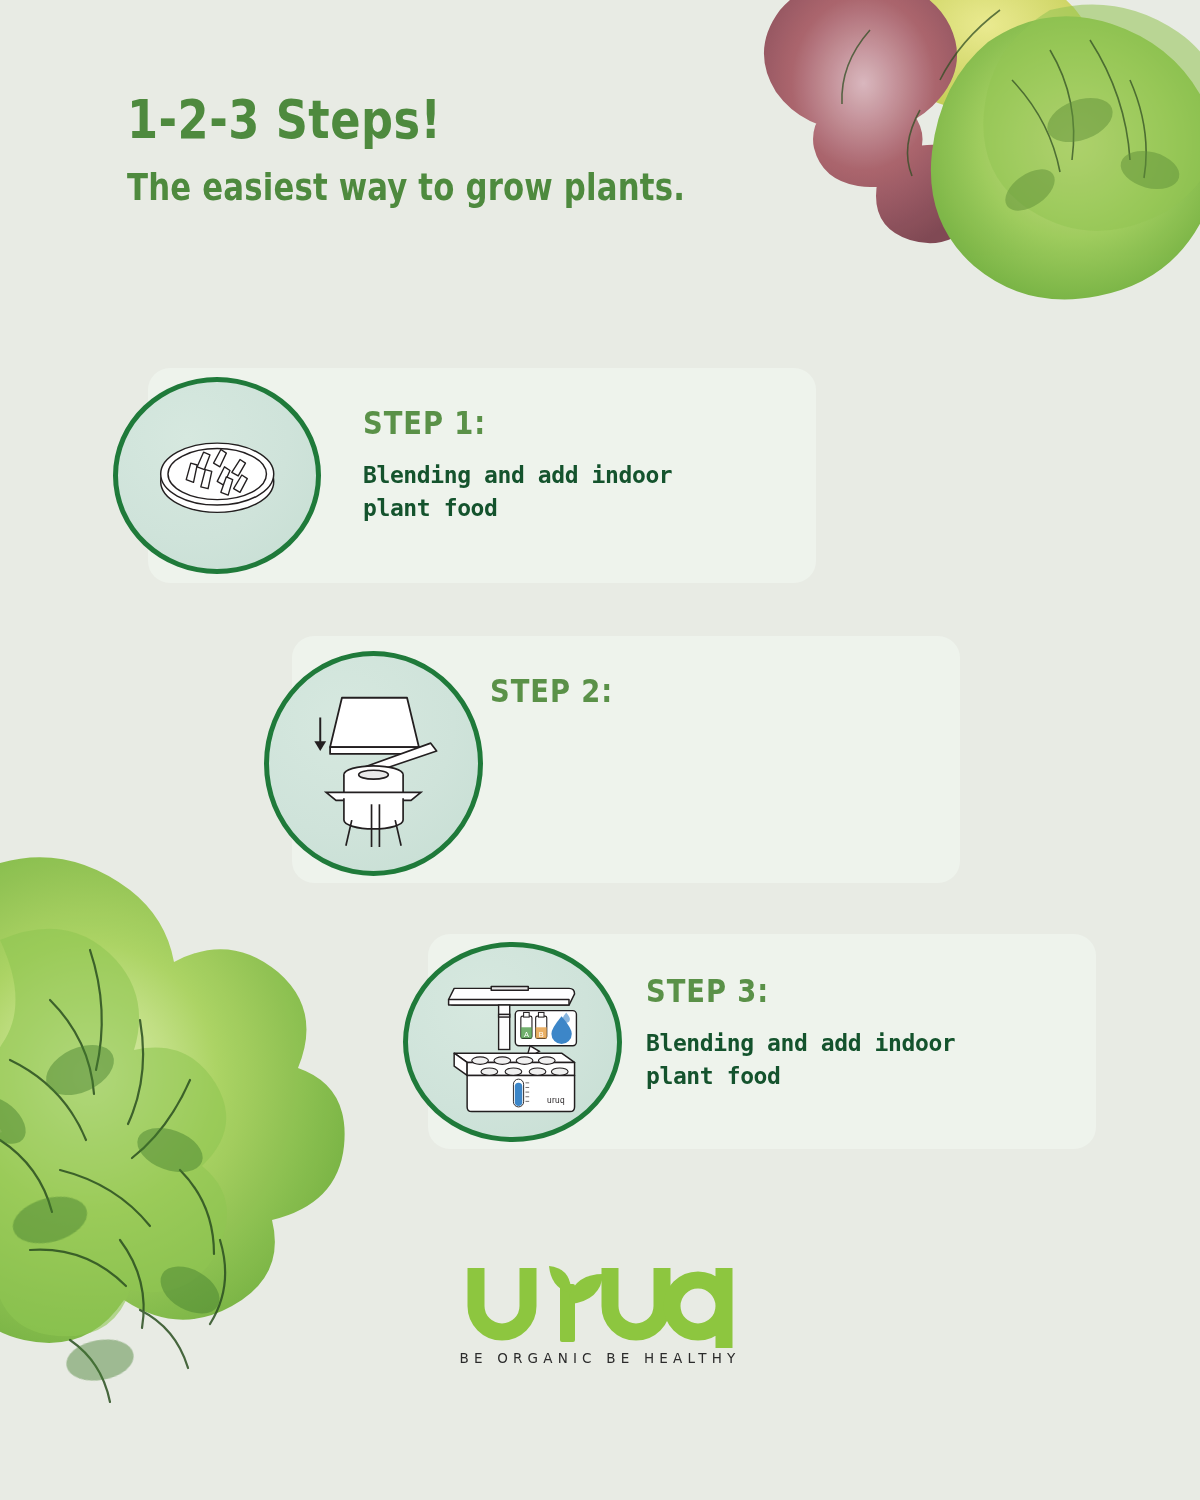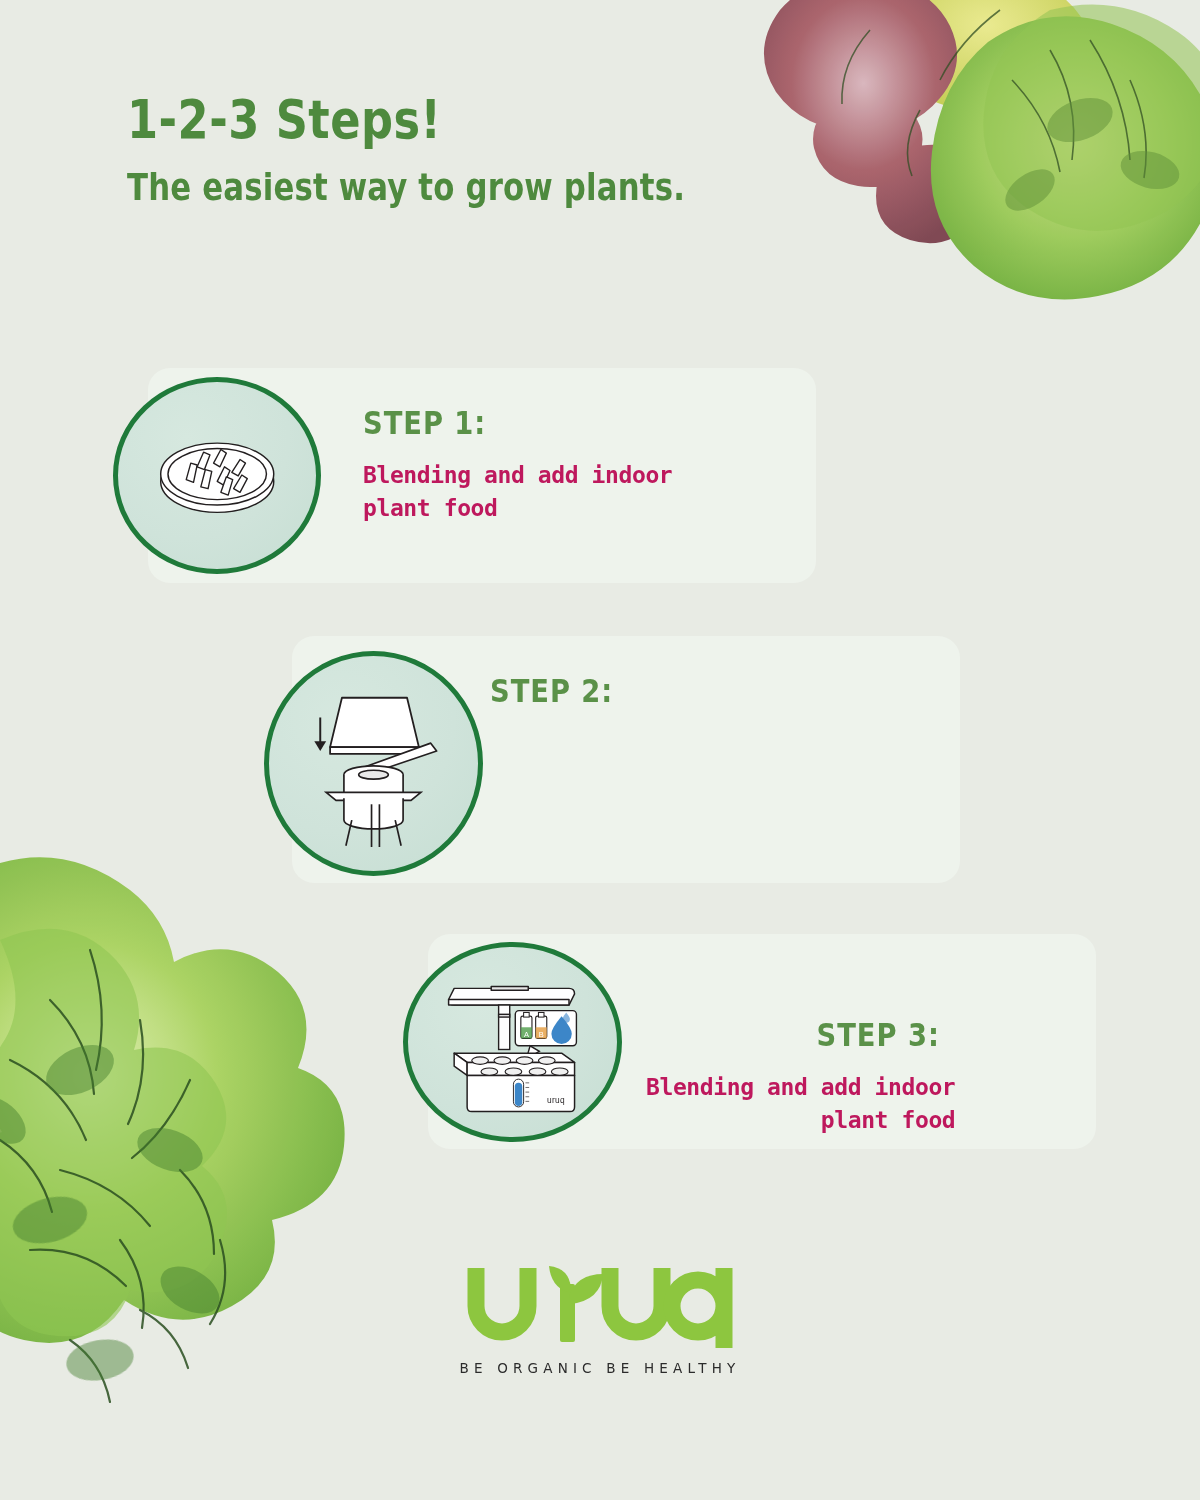--- a/index.html
+++ b/index.html
@@ -64,47 +64,47 @@
   }
   #step-circle-1 { left:113px; top:377px; width:208px; height:197px; }
   #step-circle-2 { left:264px; top:651px; width:219px; height:225px; }
   #step-circle-3 { left:403px; top:942px; width:219px; height:200px; }
 
   .step-circle svg { width:78%; height:78%; display:block; }
 
   .step-text { position:absolute; z-index:6; }
   #step-text-1 { left:363px; top:404px; }
   #step-text-2 { left:490px; top:672px; }
-  #step-text-3 { left:646px; top:1016px;text-align:right; }
+  #step-text-3 { left:646px; top:972px; }
 
   .step-heading {
     font-family:"DejaVu Sans Condensed","Liberation Sans", sans-serif;
     font-size:32px;
     font-weight:bold;
     color:#5a9148;
     letter-spacing:1px;
     transform:scaleX(0.95);
     transform-origin:left center;
   }
   .step-body {
     margin-top:17px;
     font-family:"DejaVu Sans Mono","Liberation Mono", monospace;
     font-size:23px;
     font-weight:bold;
-    color:#be185d;
+    color:#14532d;
     line-height:1.42;
     letter-spacing:-0.4px;
     white-space:pre-line;
   }
 
   
   #brand { position:absolute; left:0; right:0; top:1262px; text-align:center; z-index:6; }
   #brand-mark { display:block; margin:0 auto; }
   .brand-tagline {
-    margin-top:12px;
+    margin-top:2px;
     font-family:"DejaVu Sans","Liberation Sans", sans-serif;
     font-size:13.5px;
     font-weight:500;
     letter-spacing:5.2px;
     color:#2b2b2b;
   }
 </style>
 </head>
 <body>
 

